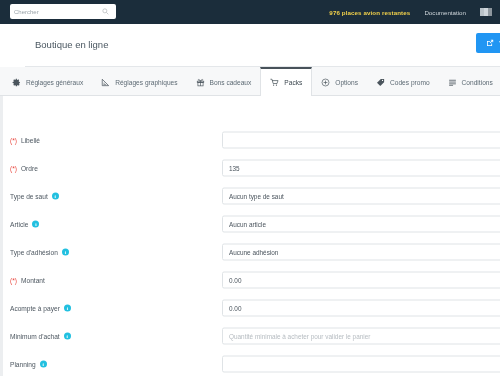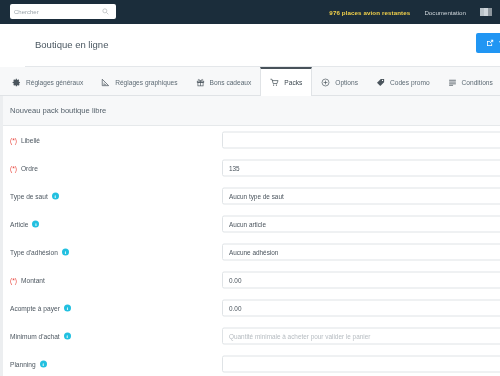--- a/index.html
+++ b/index.html
@@ -236,23 +236,20 @@
         <line x1="2" y1="4" x2="14" y2="4" stroke="#4b555d" stroke-width="1.4"></line>
         <line x1="2" y1="7.2" x2="14" y2="7.2" stroke="#4b555d" stroke-width="1.4"></line>
         <line x1="2" y1="10.4" x2="14" y2="10.4" stroke="#4b555d" stroke-width="1.4"></line>
         <line x1="2" y1="13" x2="9" y2="13" stroke="#4b555d" stroke-width="1.4"></line>
       </svg>
       <span>Conditions</span>
     </div>
 
   </div>
 
-  <div class="section-head">
-    <span class="section-head-text">Nouveau pack boutique libre</span>
-  </div>
 
   <div class="form">
 
     <div class="row">
       <div class="row-label">
         <span class="req">(*)</span>
         <span>Libellé</span>
       </div>
       <div class="field">
         <span></span>

